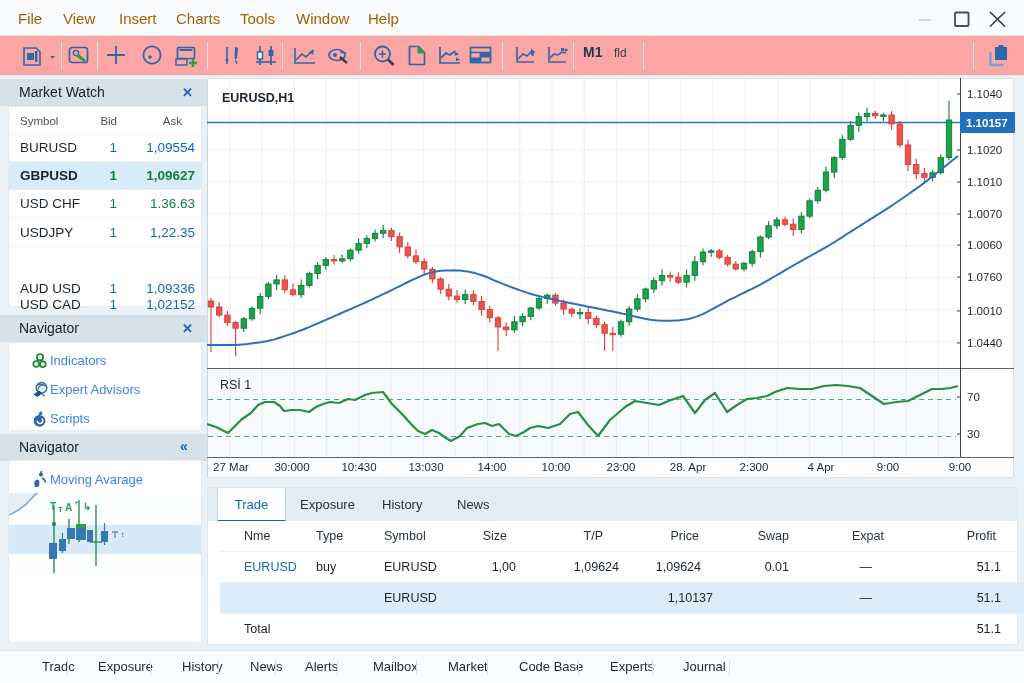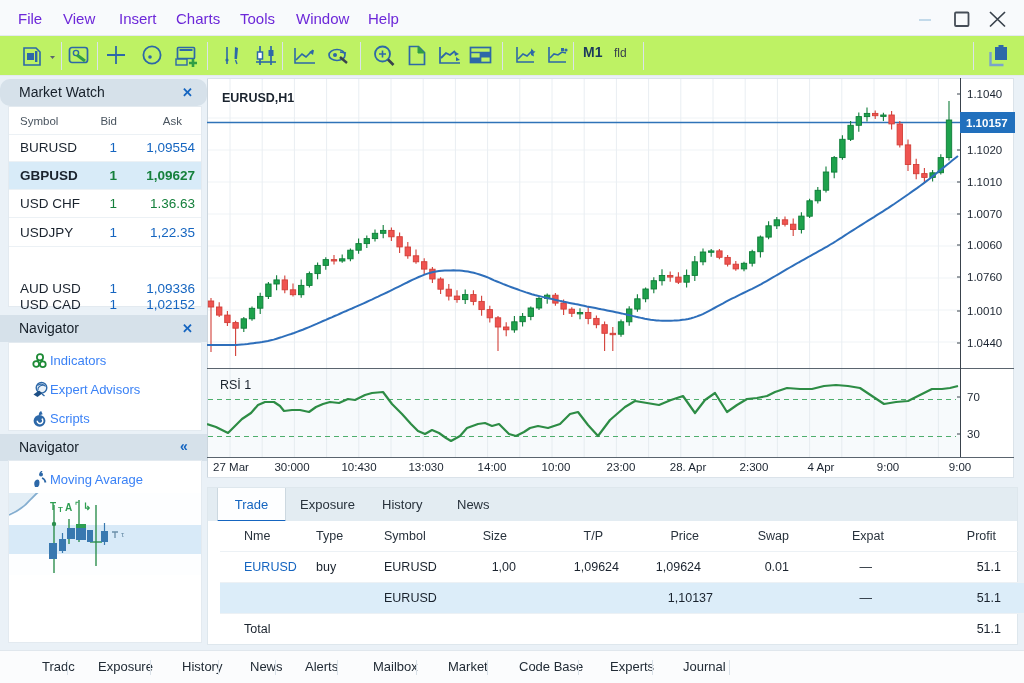--- a/index.html
+++ b/index.html
@@ -1,19 +1,19 @@
 <!DOCTYPE html>
 <html><head><meta charset="utf-8">
 <style>
 *{margin:0;padding:0;box-sizing:border-box;}
 html,body{width:1024px;height:683px;overflow:hidden;background:#eaf1f7;font-family:"Liberation Sans",sans-serif;-webkit-font-smoothing:antialiased;}
 .abs{position:absolute;}
 #menubar{left:0;top:0;width:1024px;height:36px;background:#f8fafc;border-bottom:1px solid #e4eaef;}
-.mi{position:absolute;top:0;height:36px;line-height:37px;font-size:15px;color:#6d28d9;}
-#toolbar{left:0;top:36px;width:1024px;height:40px;background:#bef264;border-bottom:1px solid #e4eaef;text-align:right;}
+.mi{position:absolute;top:0;height:36px;line-height:37px;font-size:15px;color:#a16207;}
+#toolbar{left:0;top:36px;width:1024px;height:40px;background:#fca5a5;border-bottom:1px solid #e4eaef;text-align:right;}
 .tsep{position:absolute;top:6px;width:1px;height:28px;background:#dbe3ea;}
 #sidebar{left:0;top:76px;width:207px;height:572px;}
 .phead{position:absolute;left:0;width:207px;height:27px;background:#d6e1ea;color:#161f29;font-size:14px;font-weight:400;line-height:27px;}
 .phx{position:absolute;color:#1565c0;font-weight:700;font-size:13px;}
 .wbox{position:absolute;left:8px;width:194px;background:#fff;border:1px solid #e3eaf0;}
 .mwrow{position:absolute;left:0;width:192px;height:28px;border-bottom:1px solid #ecf1f5;font-size:13.5px;line-height:28px;color:#1a232e;}
 .mwsym{position:absolute;left:11px;}
 .bidv{position:absolute;right:84px;}
 .askv{position:absolute;right:6px;}
 .blue{color:#1565c0;}
@@ -139,21 +139,21 @@
 <span class="tsep" style="left:97px;"></span>
 <span class="tsep" style="left:207px;"></span>
 <span class="tsep" style="left:282px;"></span>
 <span class="tsep" style="left:360px;"></span>
 <span class="tsep" style="left:502px;"></span>
 <span class="tsep" style="left:573px;"></span>
 <span class="tsep" style="left:643px;"></span>
 <span class="tsep" style="left:973px;"></span>
 </div>
 <div class="abs" id="sidebar">
-  <div class="phead" style="top:3px;border-radius:10px;">
+  <div class="phead" style="top:3px;">
     <span style="position:absolute;left:19px;">Market Watch</span>
     <span class="phx" style="left:182px;top:0px;">✕</span>
   </div>
   <div class="wbox" style="top:30px;height:201px;">
     <div class="mwrow" style="top:0;color:#49545f;font-size:11.5px;font-weight:400;">
       <span class="mwsym">Symbol</span>
         <span style="position:absolute;right:84px;">Bid</span>
         <span style="position:absolute;right:19px;">Ask</span>
     </div>
     <div class="mwrow" style="top:27px;">

